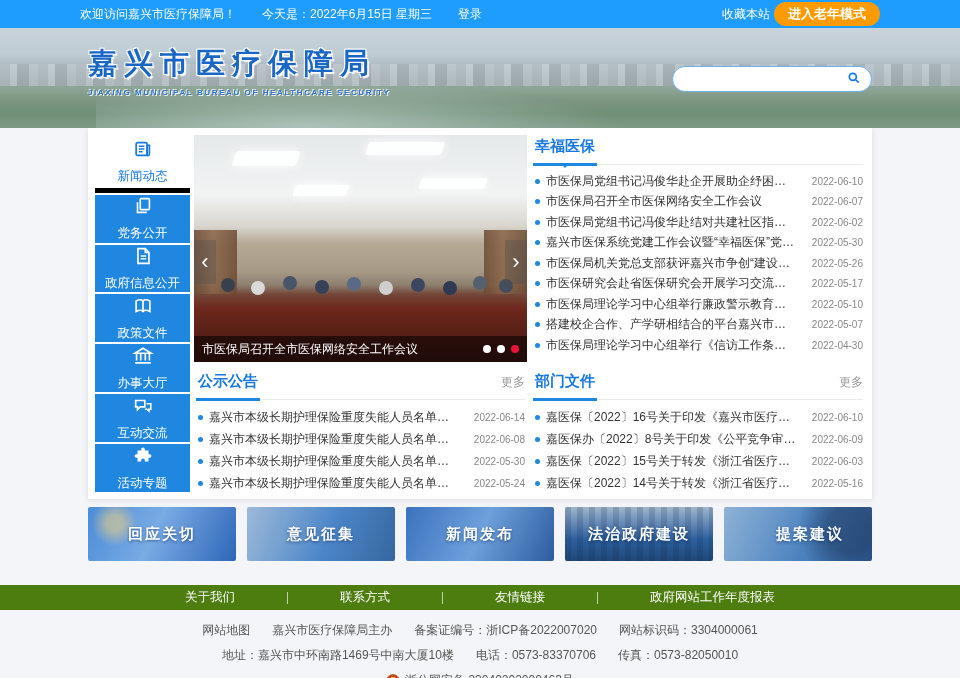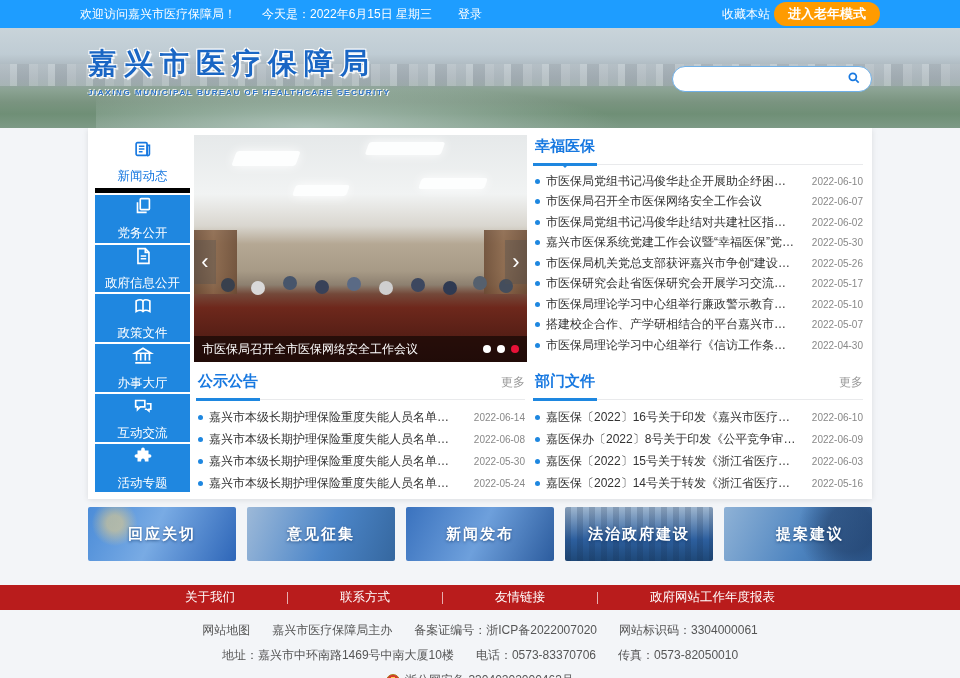--- a/index.html
+++ b/index.html
@@ -97,21 +97,21 @@
   .b1 { background:linear-gradient(115deg,#4b8cd8 0%,#79abe4 45%,#2e66b8 100%); }
   .b1::before { background:radial-gradient(circle at 18% 30%, rgba(255,214,120,.5) 0 6%, transparent 18%); }
   .b2 { background:linear-gradient(110deg,#9db9d8 0%,#4c86c9 55%,#35679f 100%); }
   .b3 { background:linear-gradient(115deg,#3a72be 0%,#6ea0dc 50%,#2c5c9e 100%); }
   .b4 { background:linear-gradient(180deg,#9fb6cf 0%,#2d5f9e 60%,#1e4878 100%); }
   .b4::before { background:repeating-linear-gradient(90deg, rgba(20,40,70,.35) 0 6px, transparent 6px 12px); opacity:.5; }
   .b5 { background:linear-gradient(115deg,#8fb2d6 0%,#4d84c0 55%,#2f5f98 100%);padding-left:24px; }
   .b5::before { background:radial-gradient(circle at 85% 40%, rgba(25,45,80,.45) 0 18%, transparent 40%); }
 
   
-  .footer-nav { margin-top:24px; height:25px; background:#b91c1c; display:flex;
+  .footer-nav { margin-top:24px; height:25px; background:#4d7c0f; display:flex;
     align-items:center; justify-content:center; gap:0; }
   .footer-nav a { color:#fff; font-size:12.5px; text-decoration:none; padding:0 52px; }
   .fdiv { width:1px; height:12px; background:rgba(255,255,255,.65); }
   .footer-info { padding-top:12px; text-align:center; }
   .finfo-line { display:flex; justify-content:center; gap:22px; margin-bottom:8px; }
   .finfo-line span, .finfo-line a { font-size:12px; color:#555; text-decoration:none; }
   .security { display:flex; justify-content:center; align-items:center; gap:5px; }
   .badge { width:14px; height:14px; border-radius:50%;
     background:radial-gradient(circle at 50% 42%, #ffd24d 0 32%, #d8382a 36% 72%, #b98a1e 76% 100%);
     border:1px solid #a67c18; flex:none; }

